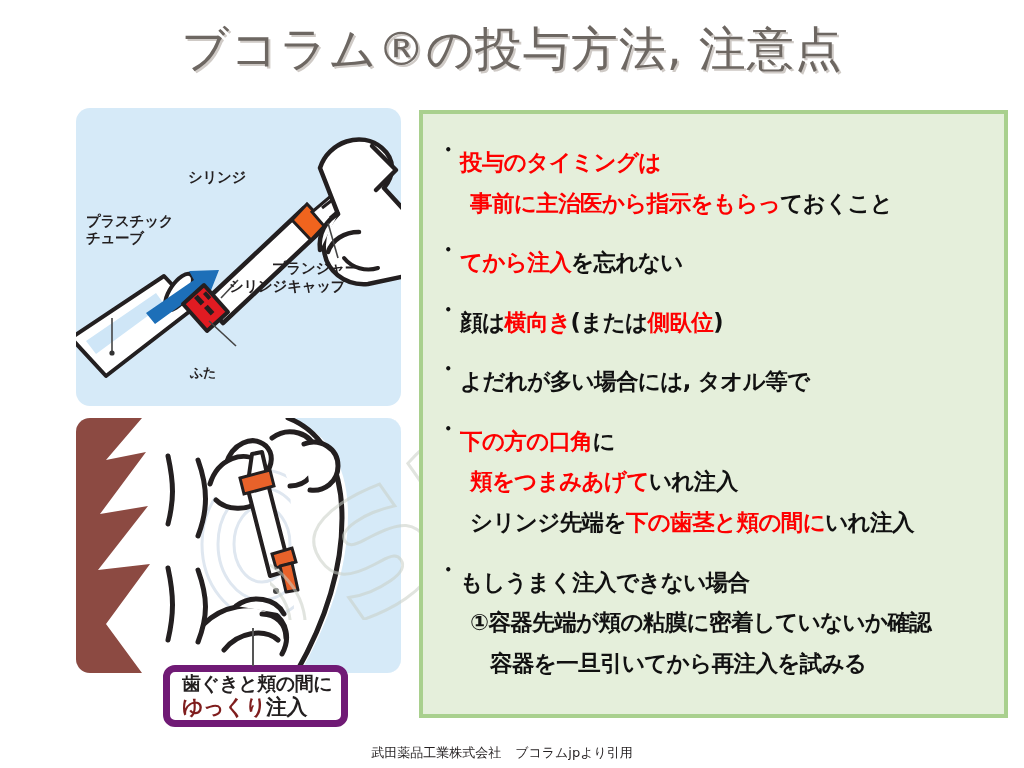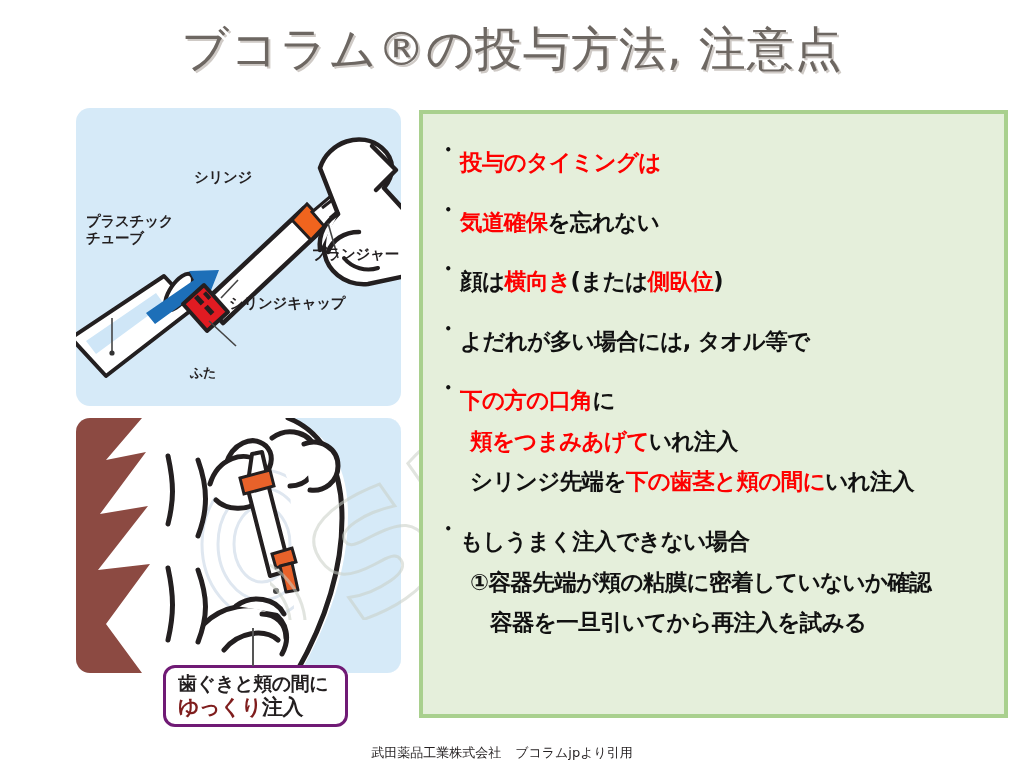--- a/index.html
+++ b/index.html
@@ -91,21 +91,21 @@
     letter-spacing: -0.3px;
   }
 
   
   #caption-box {
     position: absolute;
     left: 163px;
     top: 665px;
     width: 185px;
     height: 62px;
-    border: 3px solid #701a75;
+    border: 7px solid #701a75;
     border-radius: 12px;
     background: #ffffff;
     box-sizing: border-box;
     display: flex;
     flex-direction: column;
     justify-content: center;
     padding-left: 12px;
   }
   #caption-line1 {
     font-size: 19px;
@@ -247,25 +247,25 @@
 
       <g stroke="#444" stroke-width="1.6" fill="none">
         <line x1="145" y1="190" x2="162" y2="172"></line>
         <line x1="133" y1="213" x2="160" y2="238"></line>
         <line x1="252" y1="115" x2="262" y2="150"></line>
         <line x1="36" y1="244" x2="36" y2="210"></line>
       </g>
       <circle cx="36" cy="245" r="2.6" fill="#333"></circle>
     </svg>
 
-    <div class="illus-label" style="left:118px; top:61px;">シリンジ</div>
+    <div class="illus-label" style="left:112px; top:61px;">シリンジ</div>
     <div class="illus-label" style="left:10px; top:105px;">プラスチック
 チューブ</div>
-    <div class="illus-label" style="left:196px; top:138px;margin-left:40px;">プランジャー</div>
-    <div class="illus-label" style="left:153px; top:187px;">シリンジキャップ</div>
+    <div class="illus-label" style="left:196px; top:152px;">プランジャー</div>
+    <div class="illus-label" style="left:153px; top:170px;">シリンジキャップ</div>
     <div class="illus-label" style="left:114px; top:257px; font-size:13px;">ふた</div>
 
   </div>
 
   <div id="panel-bottom">
     <svg class="illus-svg" viewBox="0 0 325 255" preserveAspectRatio="none">
       <rect x="0" y="0" width="325" height="255" fill="#ffffff"></rect>
 
       <path d="M 0 0 L 66 0 L 30 42 L 70 34 L 24 96 L 72 88 L 22 152 L 74 146 L 30 206 L 66 255 L 0 255 Z" fill="#8c4a42"></path>
 
@@ -322,26 +322,27 @@
   <div id="caption-box">
     <div id="caption-line1">歯ぐきと頬の間に</div>
     <div id="caption-line2"><span class="hl">ゆっくり</span><span>注入</span></div>
   </div>
 
   <div id="notes">
       <div class="bullet">
         <span class="marker">・</span>
         <span class="btext">
           <span class="ln"><span class="r">投与のタイミングは</span></span>
-        </span>
-      </div>
-      <div class="bullet">
-        <span class="marker">・</span>
-        <span class="btext">
-          <span class="ln"><span class="r">気道確保</span><span>を忘れない</span></span>
+          <span class="ln indent1"><span class="r">事前に主治医から指示をもらっ</span><span>ておくこと</span></span>
+        </span>
+      </div>
+      <div class="bullet">
+        <span class="marker">・</span>
+        <span class="btext">
+          <span class="ln"><span class="r">てから注入</span><span>を忘れない</span></span>
         </span>
       </div>
       <div class="bullet">
         <span class="marker">・</span>
         <span class="btext">
           <span class="ln"><span>顔は</span><span class="r">横向き</span><span>(または</span><span class="r">側臥位</span><span>)</span></span>
         </span>
       </div>
       <div class="bullet">
         <span class="marker">・</span>

